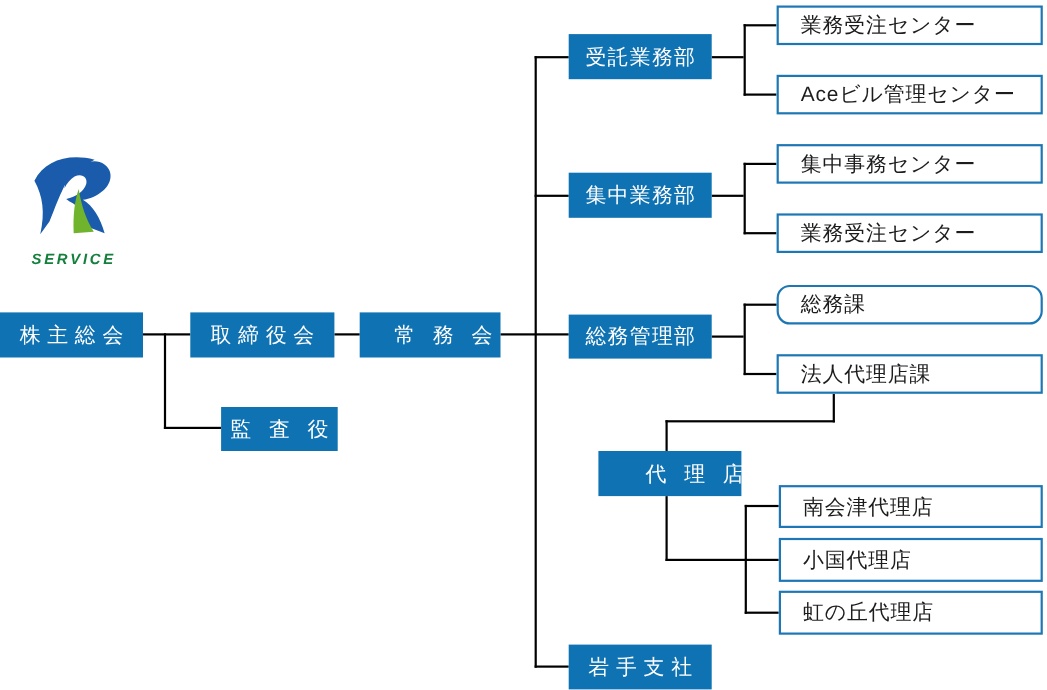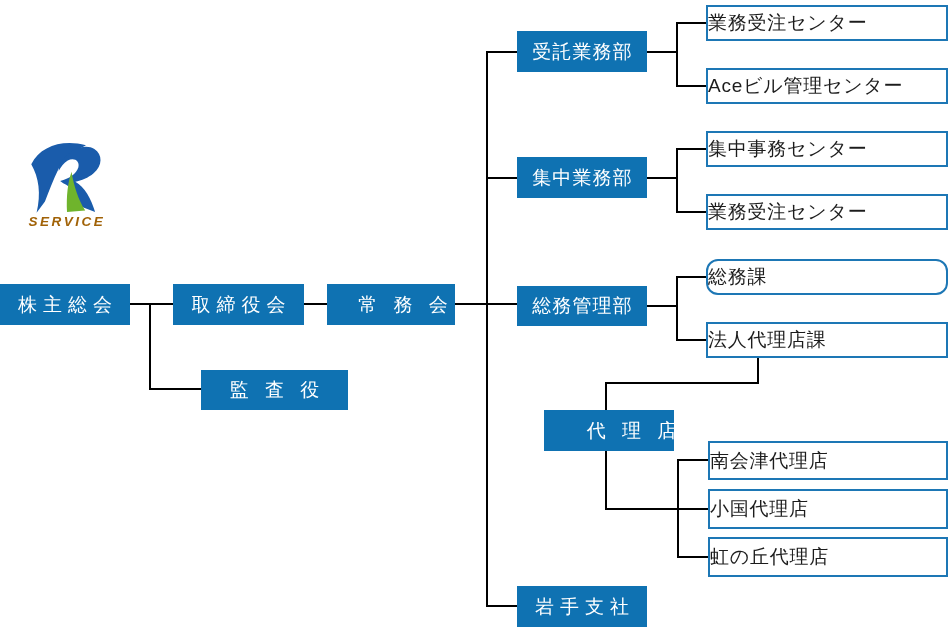--- a/index.html
+++ b/index.html
@@ -10,31 +10,31 @@
   
   .ln{position:absolute;background:#000;}
   .h{height:2px;}
   .v{width:2px;}
   
   .box{position:absolute;box-sizing:border-box;display:flex;align-items:center;}
   .solid{background:#0f72b2;color:#ffffff;justify-content:center;}
   .solid .lbl{font-size:19px;white-space:nowrap;}
   
   .outline{background:#ffffff;border:2px solid #1d77b5;color:#1c1c1c;justify-content:flex-start;}
-  .outline .lbl{font-size:19px;white-space:nowrap;letter-spacing:0.04em;}
+  .outline .lbl{font-size:19px;padding-left:20px;white-space:nowrap;letter-spacing:0.04em;}
   
   .sp-n{letter-spacing:0.06em;text-indent:0.06em;}
   .sp-m{letter-spacing:0.32em;text-indent:0.32em;}
   .sp-w{letter-spacing:0.85em;text-indent:0.85em;}
   
   .logo{position:absolute;left:27px;top:138px;width:80px;text-align:center;}
   .logo svg{display:block;width:76px;height:76px;margin:0 auto;}
   .logo-text{
-    margin-top:0;font-size:13.5px;font-weight:bold;font-style:italic;
-    color:#a16207;letter-spacing:2.5px;white-space:nowrap;
+    margin-top:14px;font-size:13.5px;font-weight:bold;font-style:italic;
+    color:#15803d;letter-spacing:2.5px;white-space:nowrap;
   }
 </style>
 </head>
 <body>
 
 <div class="stage">
 
   <div class="logo">
     <svg viewBox="0 0 100 95" aria-hidden="true">
       <path fill="#1a5cab" d="M3,32 C15,8 44,-1 75,7 L66,12 C54,17 45,26 39,38 C32,52 26,68 21,81 L10,96 C16,70 13,50 3,32 Z"></path>
@@ -84,21 +84,21 @@
 
   <div class="box solid" style="left:0;top:284px;width:130px;height:41px;">
     <span class="lbl sp-m">株主総会</span>
   </div>
   <div class="box solid" style="left:173px;top:284px;width:131px;height:41px;">
     <span class="lbl sp-m">取締役会</span>
   </div>
   <div class="box solid" style="left:327px;top:284px;width:128px;height:41px;padding-left:24px;">
     <span class="lbl sp-w">常務会</span>
   </div>
-  <div class="box solid" style="left:201px;top:370px;width:147px;height:40px;">
+  <div class="box solid" style="left:201px;top:370px;width:106px;height:40px;">
     <span class="lbl sp-w">監査役</span>
   </div>
   <div class="box solid" style="left:517px;top:31px;width:130px;height:41px;">
     <span class="lbl sp-n">受託業務部</span>
   </div>
   <div class="box solid" style="left:517px;top:157px;width:130px;height:41px;">
     <span class="lbl sp-n">集中業務部</span>
   </div>
   <div class="box solid" style="left:517px;top:286px;width:130px;height:40px;">
     <span class="lbl sp-n">総務管理部</span>

